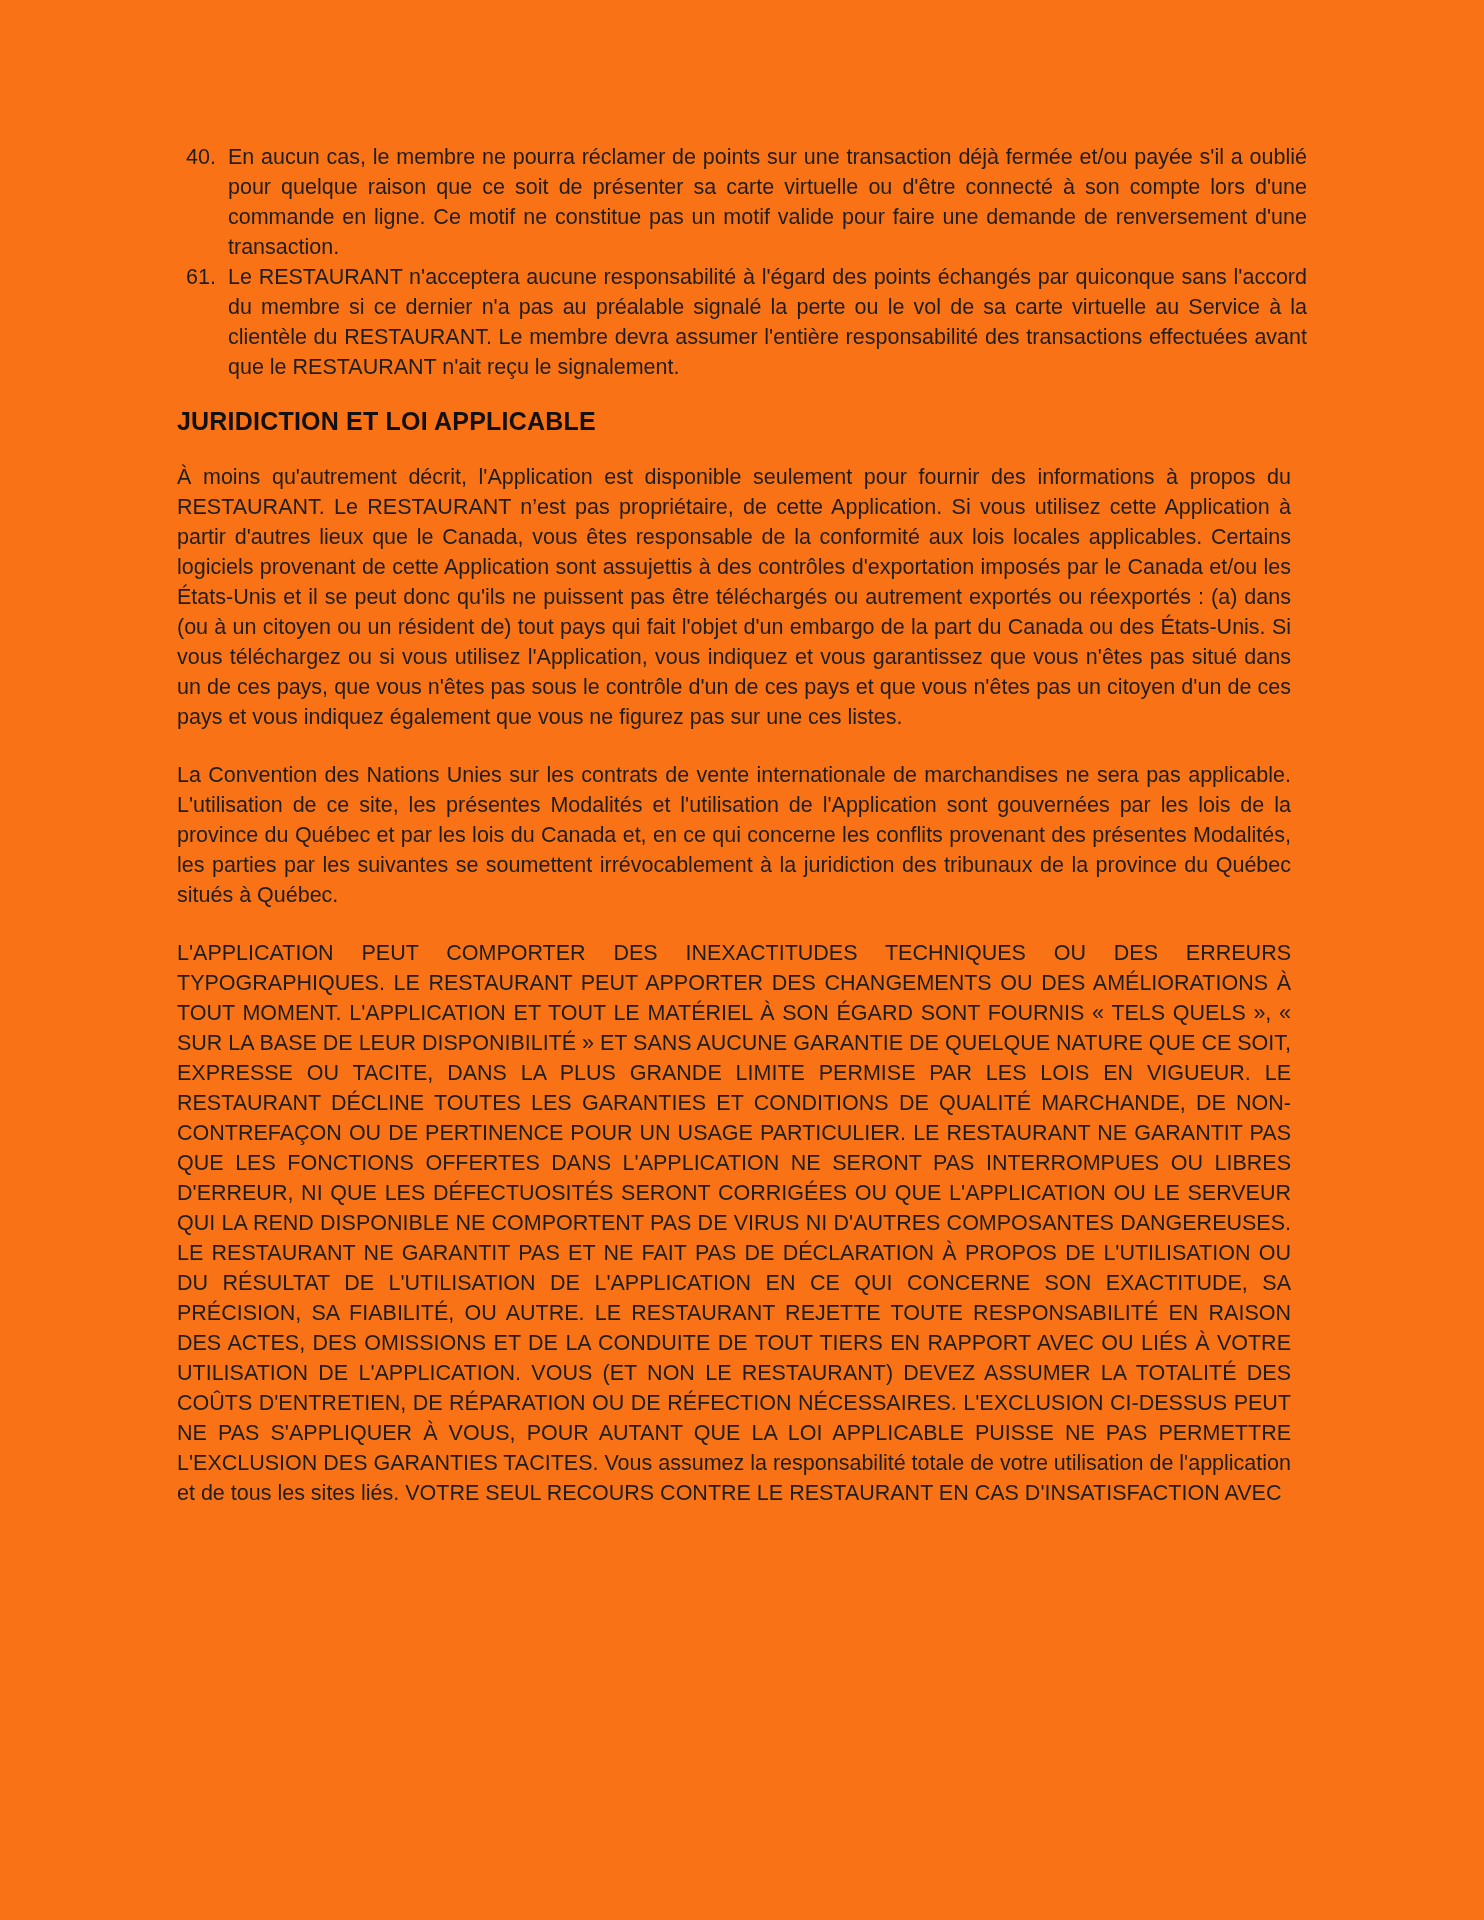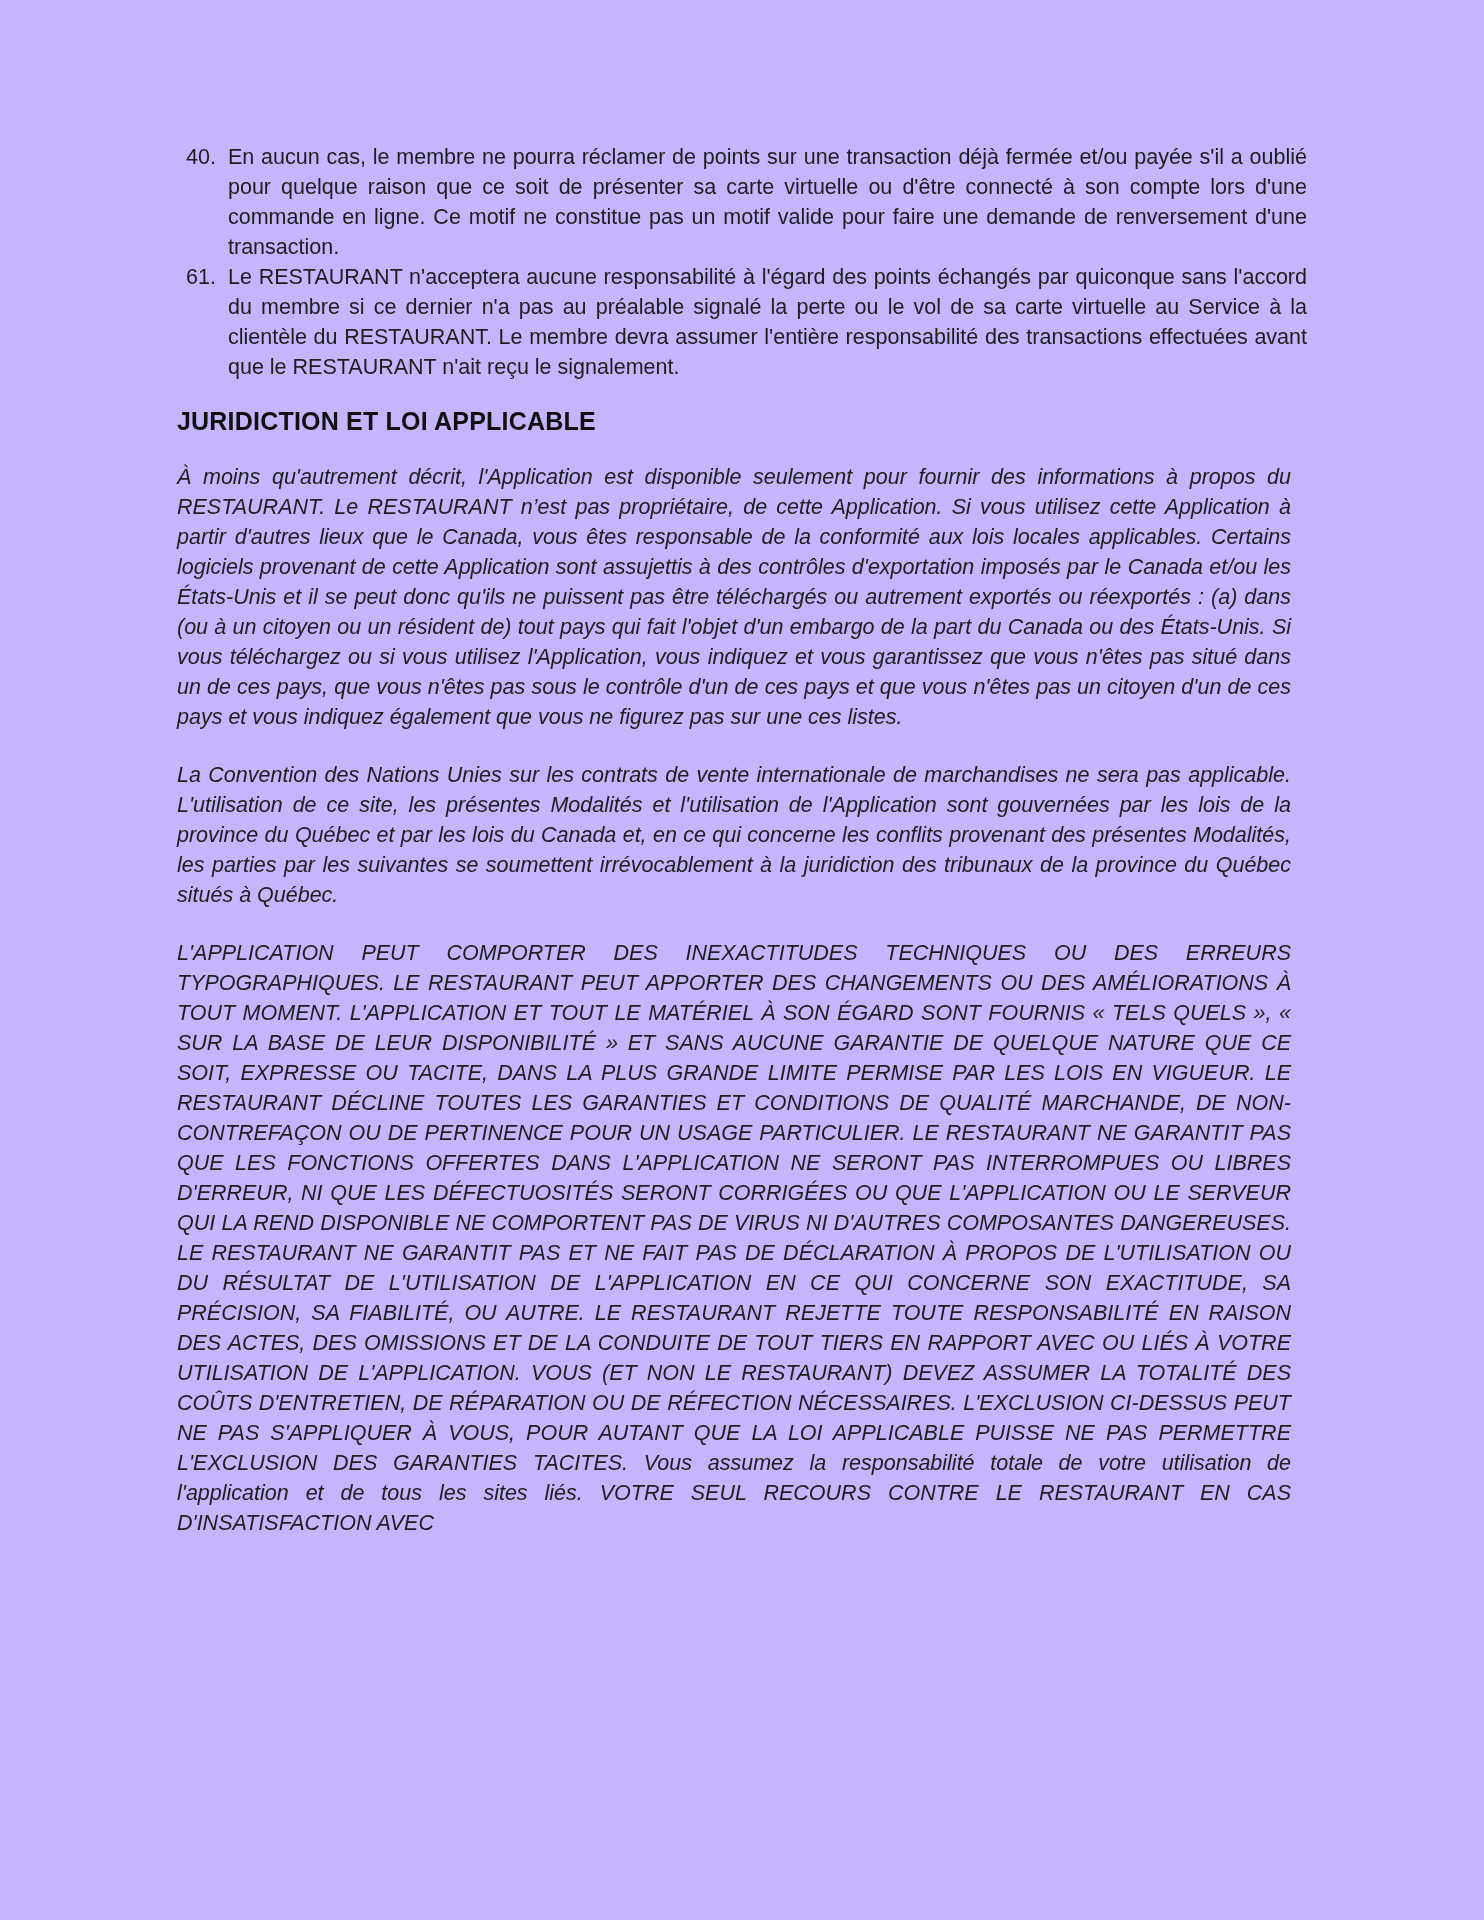--- a/index.html
+++ b/index.html
@@ -4,21 +4,21 @@
 <style>
   * { margin: 0; padding: 0; box-sizing: border-box; }
   html, body { background: #ffffff; }
   body {
     width: 1484px;
     font-family: "Liberation Sans", sans-serif;
   }
   .page {
     width: 1484px;
     height: 1920px;
-    background: #c4b5fd;
+    background: #f97316;
     color: #1e1e1e;
     padding: 142px 177px 60px 177px;
     font-size: 21.5px;
     line-height: 30px;
     overflow: hidden;
   }
   .terms-list {
     list-style: none;
     margin: 0 0 24px 0;
   }
@@ -41,21 +41,20 @@
     line-height: 30px;
     font-weight: bold;
     color: #111111;
     text-align: left;
     margin: 0 0 26px 0;
     letter-spacing: 0.2px;
   }
   p.body-paragraph {
     text-align: justify;
     margin: 0 16px 28px 0;
-    font-style: italic;
   }
 </style>
 </head>
 <body>
 
 <div class="page">
 
   <ol class="terms-list">
     <li>
       <span class="num">40.</span>

